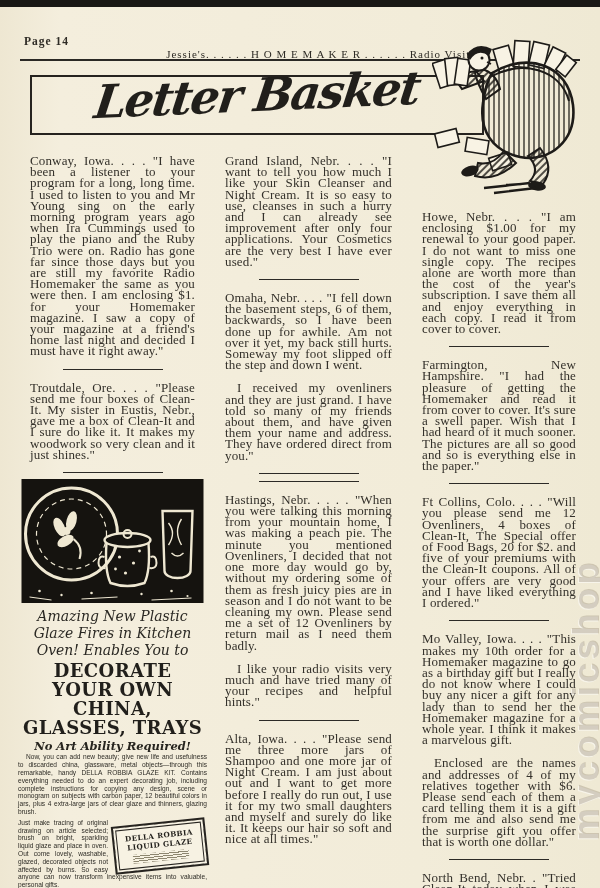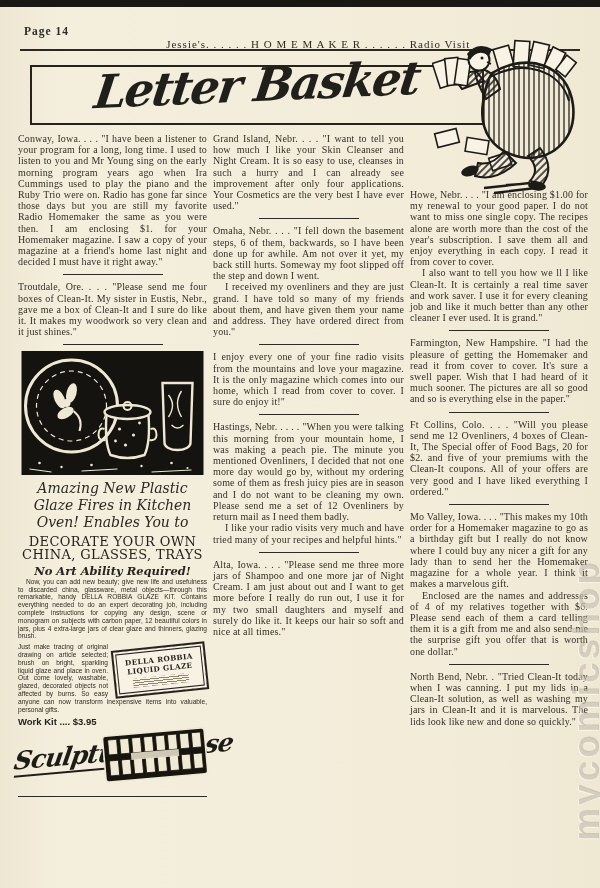--- a/index.html
+++ b/index.html
@@ -8,21 +8,21 @@
     background:#e9e1cd;
     font-family:"Liberation Serif", serif;
     color:#33302a;
   }
   .scan-top{height:7px;background:#191815;}
   .paper{
     position:relative;width:600px;height:881px;overflow:hidden;
     background:linear-gradient(90deg,#eee7d2 0%,#f4eedd 10%,#f2ecd9 70%,#efe9d4 100%);
   }
   
-  .header{position:relative;height:24px;margin-top:18px;padding:0 22px;}
+  .header{position:relative;height:24px;margin-top:28px;padding:0 22px;}
   .page-number{
     position:absolute;left:24px;top:0;
     font-size:11.5px;letter-spacing:1px;font-weight:bold;color:#2f2c26;
   }
   .header-center{
     position:absolute;left:50%;top:13px;transform:translateX(-44%);
     font-size:11px;letter-spacing:1px;white-space:nowrap;color:#2f2c26;
   }
   .header-rule{margin:0 20px;border-top:2px solid #2b2925;}
   
@@ -38,33 +38,33 @@
     white-space:nowrap;
   }
   .mailman{position:absolute;right:16px;top:28px;width:152px;height:160px;z-index:3;}
   
   .columns{display:flex;gap:6px;padding:8px 10px 0 18px;}
   .col{flex:none;}
   .col1{width:189px;}
   .col2{width:191px;}
   .col3{width:178px;padding-top:56px;}
   .letter p{
-    margin:0;font-size:10px;line-height:11.2px;text-align:justify;
+    margin:12px;font-size:13px;line-height:11.2px;text-align:justify;
     letter-spacing:0.15px;color:#33302a;
   }
   .letter p + p{text-indent:12px;}
   .divider{width:100px;margin:7px auto 6px;border-top:1.6px solid #2c2a26;}
   
   .ad-photo{display:block;width:100%;height:124px;margin:2px 0 5px;}
   .ad-caption{
     font-family:"DejaVu Serif", serif;font-style:italic;font-weight:normal;
     font-size:14px;line-height:1.2;text-align:center;color:#2a2823;
   }
   .ad-headline{
-    font-family:"DejaVu Serif", serif;font-weight:normal;font-size:13px;
+    font-family:"DejaVu Serif", serif;font-weight:bold;font-size:18px;
     line-height:1.04;text-align:center;margin:4px 2px 2px;letter-spacing:0.4px;color:#211f1b;
   }
   .ad-subhead{
     font-family:"DejaVu Serif", serif;font-style:italic;font-weight:bold;
     font-size:11.5px;text-align:center;color:#27251f;
   }
   .ad-body{
     font-family:"Liberation Sans", sans-serif;font-size:6.6px;line-height:7.8px;
     text-align:justify;color:#2e2c26;margin:0 0 3px;
   }
@@ -268,37 +268,35 @@
       <div class="letter">
         <p>Grand Island, Nebr. . . . "I want to tell you how much I like your Skin Cleanser and Night Cream. It is so easy to use, cleanses in such a hurry and I can already see improvement after only four applications. Your Cosmetics are the very best I have ever used."</p>
       </div>
       <div class="divider"></div>
       <div class="letter">
         <p>Omaha, Nebr. . . . "I fell down the basement steps, 6 of them, backwards, so I have been done up for awhile. Am not over it yet, my back still hurts. Someway my foot slipped off the step and down I went.</p>
         <p>I received my ovenliners and they are just grand. I have told so many of my friends about them, and have given them your name and address. They have ordered direct from you."</p>
       </div>
       <div class="divider"></div>
       <div class="letter">
-        <p>I enjoy every one of your fine radio visits from the mountains and love your magazine. It is the only magazine which comes into our home, which I read from cover to cover. I sure do enjoy it!"</p>
       </div>
       <div class="divider"></div>
       <div class="letter">
         <p>Hastings, Nebr. . . . . "When you were talking this morning from your mountain home, I was making a peach pie. The minute you mentioned Ovenliners, I decided that not one more day would go by, without my ordering some of them as fresh juicy pies are in season and I do not want to be cleaning my own. Please send me a set of 12 Ovenliners by return mail as I need them badly.</p>
         <p>I like your radio visits very much and have tried many of your recipes and helpful hints."</p>
       </div>
       <div class="divider"></div>
       <div class="letter">
         <p>Alta, Iowa. . . . "Please send me three more jars of Shampoo and one more jar of Night Cream. I am just about out and I want to get more before I really do run out,  I use it for my two small daughters and myself and surely do like it.  It keeps our hair so soft and nice at all times."</p>
       </div>
     </div>
 
     <div class="col col3">
       <div class="letter">
         <p>Howe, Nebr. . . . "I am enclosing $1.00 for my renewal to your good paper. I do not want to miss one single copy.  The recipes alone are worth more than the cost of the year's subscription. I save them all and enjoy everything in each copy.  I read it from cover to cover.</p>
-        <p>I also want to tell you how we ll I like Clean-It. It is certainly a real time saver and work saver. I use it for every cleaning job and like it much better than any other cleaner I ever used. It is grand."</p>
       </div>
       <div class="divider"></div>
       <div class="letter">
         <p>Farmington, New Hampshire. "I had the pleasure of getting the Homemaker and read it  from cover to cover. It's sure a swell paper. Wish that I had heard of it much sooner. The pictures are all so good and so is everything else in the paper."</p>
       </div>
       <div class="divider"></div>
       <div class="letter">
         <p>Ft Collins, Colo. . . . "Will you please send me 12 Ovenliners, 4 boxes of Clean-It, The Special offer of Food Bags, 20 for $2. and five of your premiums with the Clean-It coupons. All of your offers are very good and I have liked everything I ordered."</p>
       </div>
       <div class="divider"></div>

